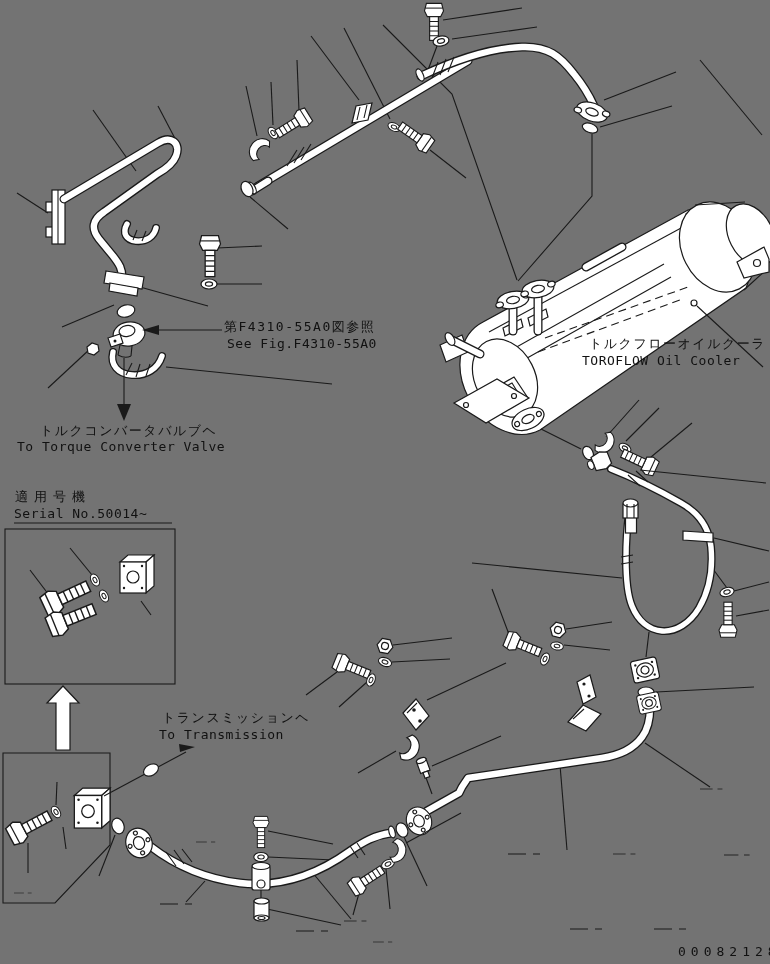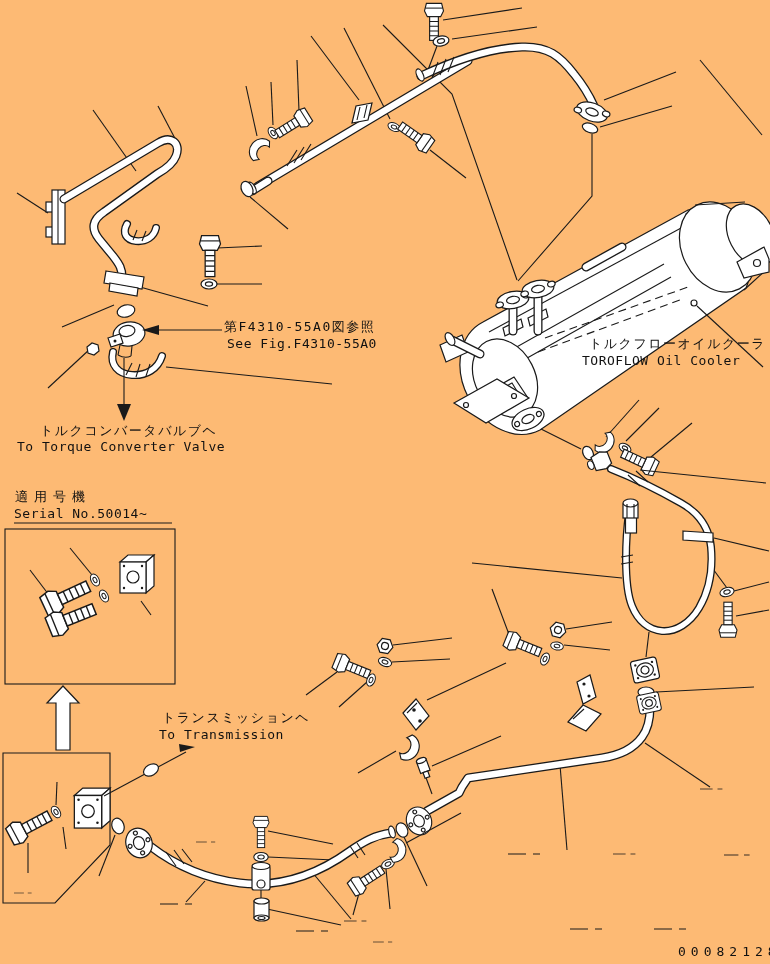--- a/index.html
+++ b/index.html
@@ -1,16 +1,16 @@
 <!DOCTYPE html>
 <html><head>
 <meta charset="utf-8">
 <style>
   html,body{margin:0;padding:0;background:#fff;}
-  .stage{position:relative;width:770px;height:964px;background:#fdba74;overflow:hidden;
+  .stage{position:relative;width:770px;height:964px;background:#737373;overflow:hidden;
          font-family:"DejaVu Sans Mono","Liberation Mono",monospace;}
   svg{display:block}
   .w  {fill:#ffffff;stroke:#1a1a1a;stroke-width:1.2;}
   .ln {fill:none;stroke:#1a1a1a;stroke-width:1.1;}
   .blk{fill:#1a1a1a;stroke:none;}
   .pO {fill:none;stroke:#1a1a1a;stroke-width:9;stroke-linecap:round;stroke-linejoin:round;}
   .pI {fill:none;stroke:#ffffff;stroke-width:6.4;stroke-linecap:round;stroke-linejoin:round;}
   .hO {fill:none;stroke:#1a1a1a;stroke-width:8;stroke-linecap:round;stroke-linejoin:round;}
   .hI {fill:none;stroke:#ffffff;stroke-width:5.4;stroke-linecap:round;stroke-linejoin:round;}
   .dash{stroke-dasharray:8 5;}

